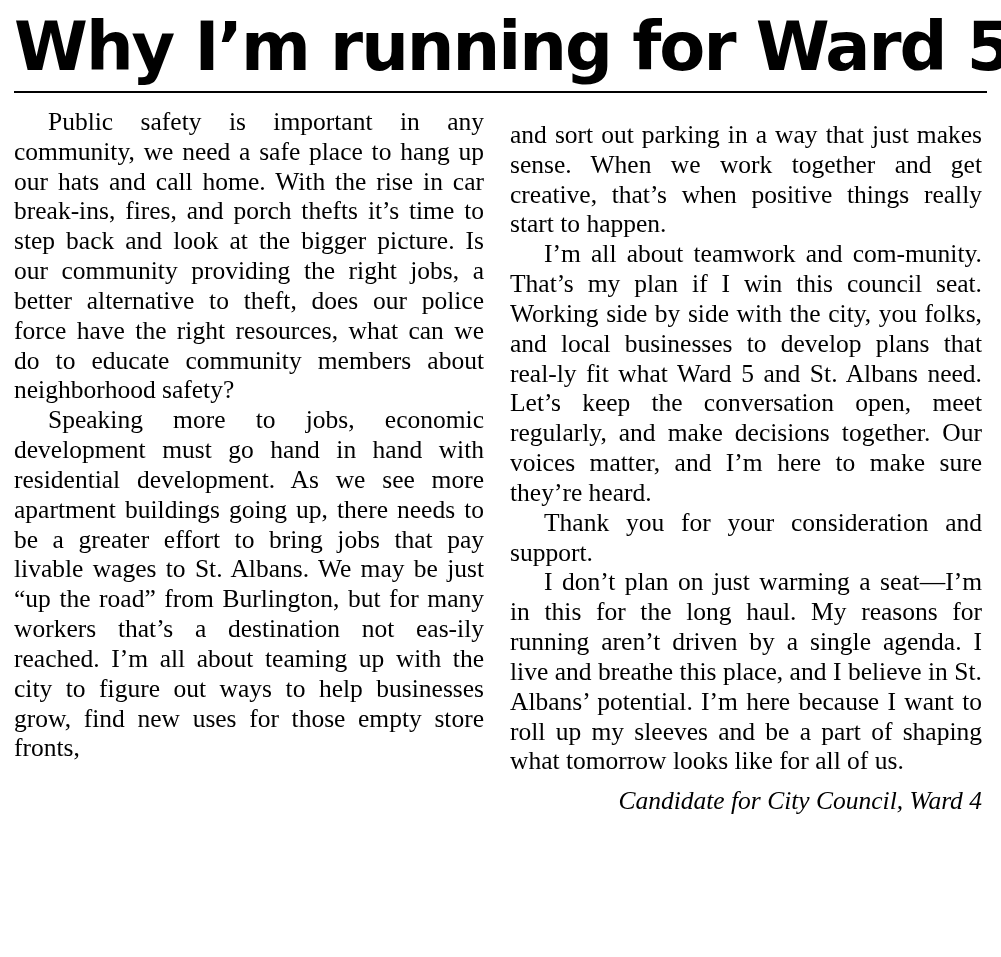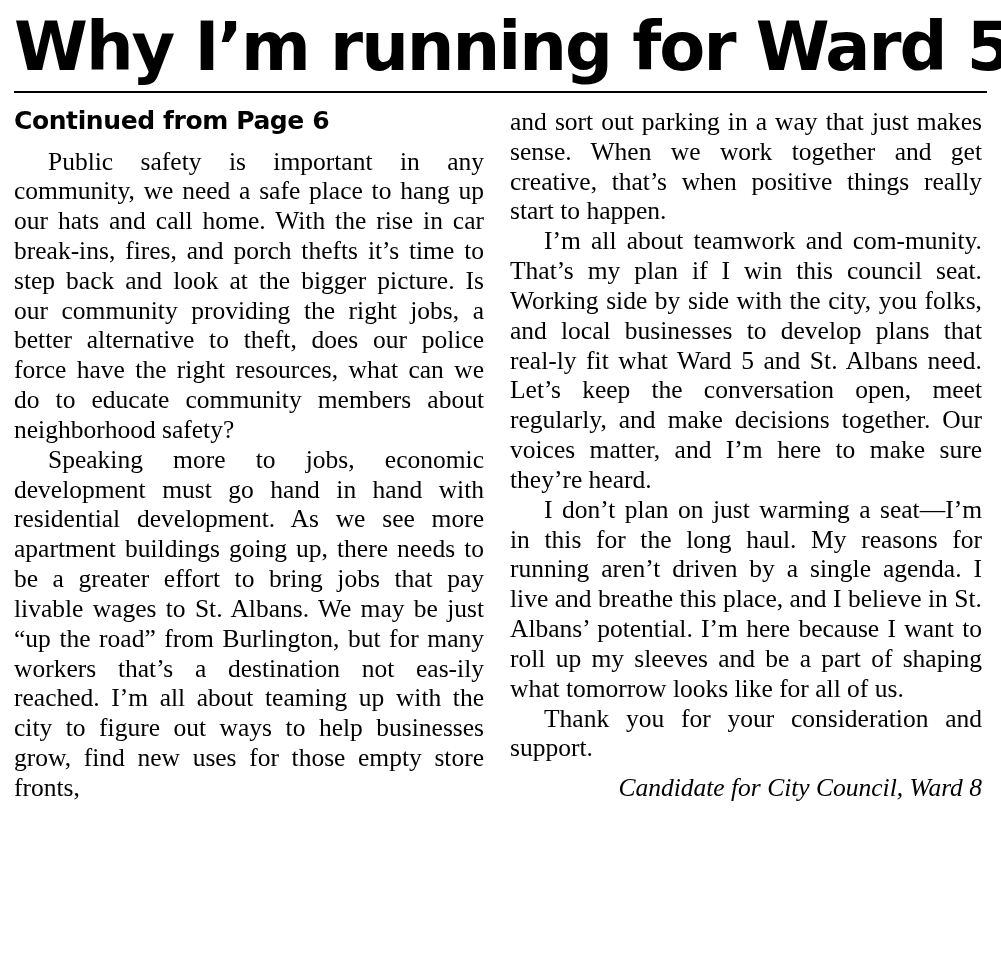--- a/index.html
+++ b/index.html
@@ -61,20 +61,21 @@
     font-size: 25.5px;
     line-height: 1.17;
     text-align: justify;
     text-justify: inter-word;
     margin: 0;
     text-indent: 34px;
     hyphens: manual;
   }
   p.body.first-right {
     text-indent: 0;
+    margin-top: 13px;
   }
   .signature {
     margin-top: 10px;
     text-align: right;
     font-style: italic;
     font-size: 25.5px;
     line-height: 1.17;
   }
   .sig-line {
     display: block;
@@ -85,29 +86,28 @@
 
 <div class="page">
 
   <h1 class="headline">Why I’m running for Ward 5...</h1>
 
   <hr class="rule">
 
   <div class="columns">
 
     <div class="col col-left">
-      <h2 class="subhead">Continued from Page 6</h2>
       <p class="body">Public safety is important in any community, we need a safe place to hang up our hats and call home. With the rise in car break-ins, fires, and porch thefts it’s time to step back and look at the bigger picture. Is our community providing the right jobs, a better alternative to theft, does our police force have the right resources, what can we do to educate community members about neighborhood safety?</p>
       <p class="body">Speaking more to jobs, economic development must go hand in hand with residential development. As we see more apartment buildings going up, there needs to be a greater effort to bring jobs that pay livable wages to St. Albans. We may be just “up the road” from Burlington, but for many workers that’s a destination not eas-ily reached. I’m all about teaming up with the city to figure out ways to help businesses grow, find new uses for those empty store fronts,</p>
     </div>
 
     <div class="col col-right">
       <p class="body first-right">and sort out parking in a way that just makes sense. When we work together and get creative, that’s when positive things really start to happen.</p>
       <p class="body">I’m all about teamwork and com-munity. That’s my plan if I win this council seat. Working side by side with the city, you folks, and local businesses to develop plans that real-ly fit what Ward 5 and St. Albans need. Let’s keep the conversation open, meet regularly, and make decisions together. Our voices matter, and I’m here to make sure they’re heard.</p>
+      <p class="body">Thank you for your consideration and support.</p>
       <p class="body">I don’t plan on just warming a seat—I’m in this for the long haul. My reasons for running aren’t driven by a single agenda. I live and breathe this place, and I believe in St. Albans’ potential. I’m here because I want to roll up my sleeves and be a part of shaping what tomorrow looks like for all of us.</p>
-      <p class="body">Thank you for your consideration and support.</p>
       <div class="signature">
-        <span class="sig-line">Candidate for City Council, Ward 8</span>
+        <span class="sig-line">Candidate for City Council, Ward 4</span>
       </div>
     </div>
 
   </div>
 </div>
 
 </body></html>

